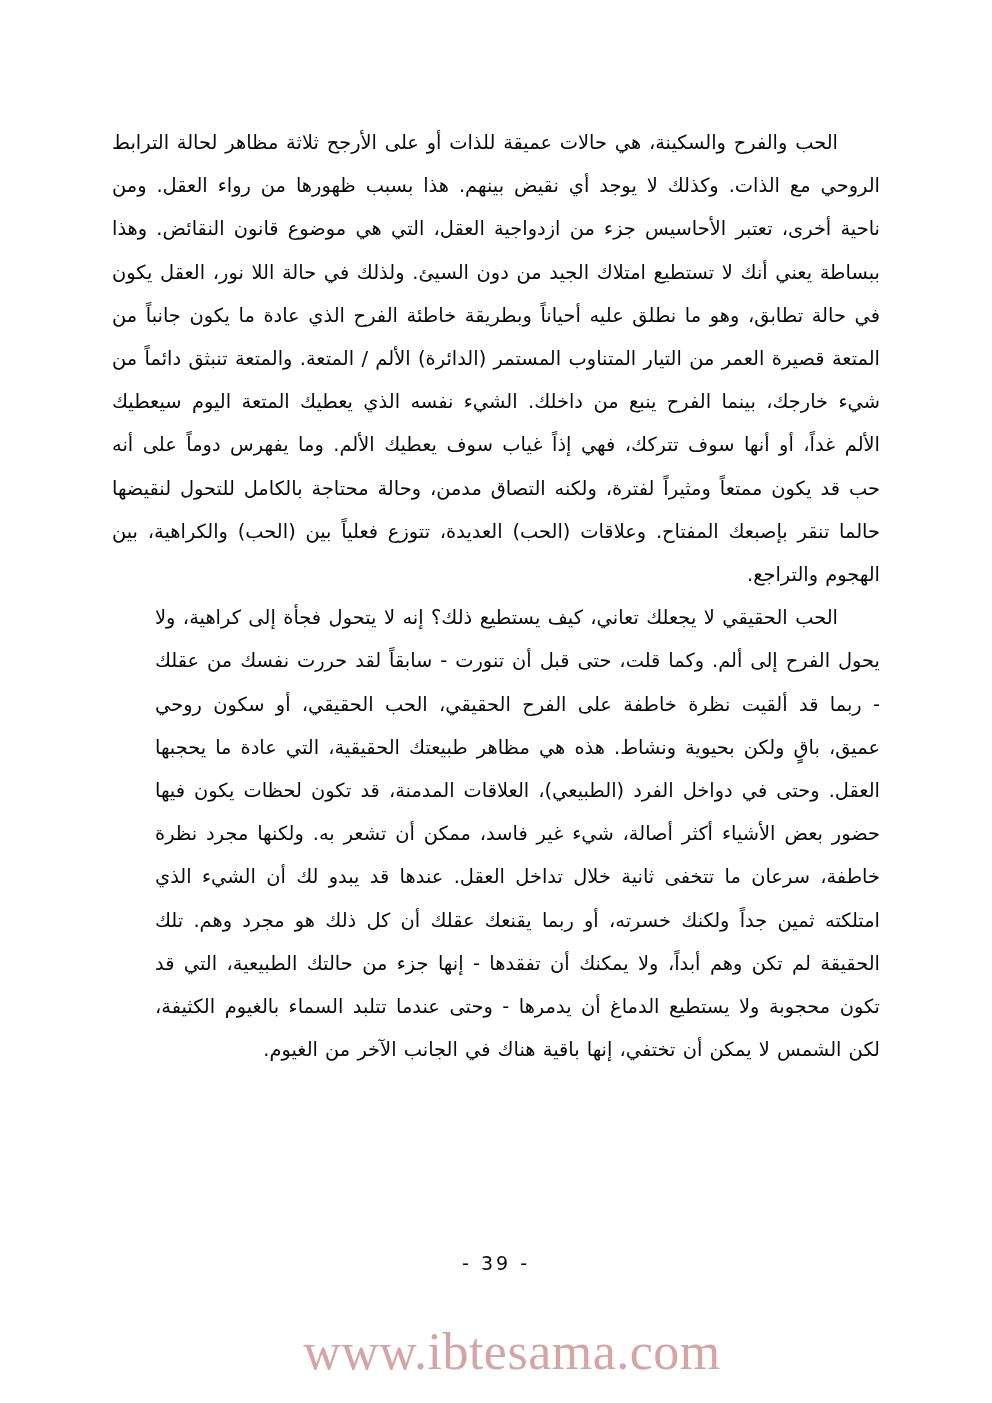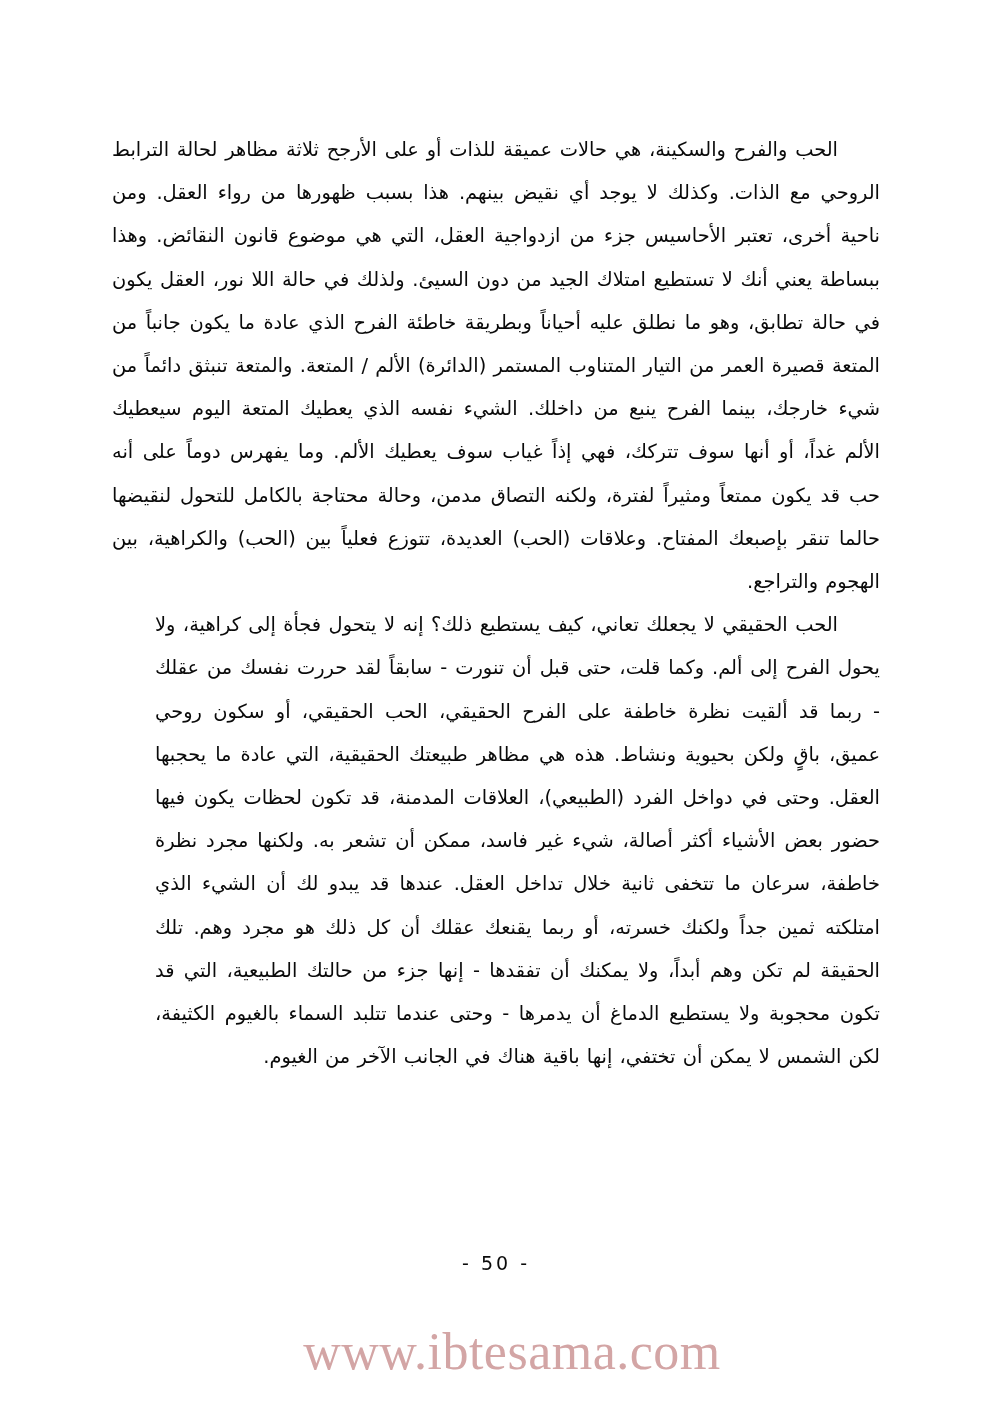--- a/index.html
+++ b/index.html
@@ -15,21 +15,21 @@
     height: 1403px;
     margin: 0 auto;
     background: #ffffff;
     overflow: hidden;
     font-family: "DejaVu Sans", sans-serif;
   }
 
   
   .body-block {
     position: absolute;
-    top: 128px;
+    top: 121px;
     right: 112px;
     left: 112px;
     width: 768px;
     direction: rtl;
     text-align: justify;
     text-align-last: right;
   }
 
   .para {
     margin: 0 0 0 0;
@@ -91,17 +91,17 @@
 </head>
 <body>
 
 <div id="page">
 
   <div class="body-block">
     <p class="para">الحب والفرح والسكينة، هي حالات عميقة للذات أو على الأرجح ثلاثة مظاهر لحالة الترابط الروحي مع الذات. وكذلك لا يوجد أي نقيض بينهم. هذا بسبب ظهورها من رواء العقل. ومن ناحية أخرى، تعتبر الأحاسيس جزء من ازدواجية العقل، التي هي موضوع قانون النقائض. وهذا ببساطة يعني أنك لا تستطيع امتلاك الجيد من دون السيئ. ولذلك في حالة اللا نور، العقل يكون في حالة تطابق، وهو ما نطلق عليه أحياناً وبطريقة خاطئة الفرح الذي عادة ما يكون جانباً من المتعة قصيرة العمر من التيار المتناوب المستمر (الدائرة) الألم / المتعة. والمتعة تنبثق دائماً من شيء خارجك، بينما الفرح ينبع من داخلك. الشيء نفسه الذي يعطيك المتعة اليوم سيعطيك الألم غداً، أو أنها سوف تتركك، فهي إذاً غياب سوف يعطيك الألم. وما يفهرس دوماً على أنه حب قد يكون ممتعاً ومثيراً لفترة، ولكنه التصاق مدمن، وحالة محتاجة بالكامل للتحول لنقيضها حالما تنقر بإصبعك المفتاح. وعلاقات (الحب) العديدة، تتوزع فعلياً بين (الحب) والكراهية، بين الهجوم والتراجع.</p>
     <p class="para">الحب الحقيقي لا يجعلك تعاني، كيف يستطيع ذلك؟ إنه لا يتحول فجأة إلى كراهية، ولا يحول الفرح إلى ألم. وكما قلت، حتى قبل أن تنورت - سابقاً لقد حررت نفسك من عقلك - ربما قد ألقيت نظرة خاطفة على الفرح الحقيقي، الحب الحقيقي، أو سكون روحي عميق، باقٍ ولكن بحيوية ونشاط. هذه هي مظاهر طبيعتك الحقيقية، التي عادة ما يحجبها العقل. وحتى في دواخل الفرد (الطبيعي)، العلاقات المدمنة، قد تكون لحظات يكون فيها حضور بعض الأشياء أكثر أصالة، شيء غير فاسد، ممكن أن تشعر به. ولكنها مجرد نظرة خاطفة، سرعان ما تتخفى ثانية خلال تداخل العقل. عندها قد يبدو لك أن الشيء الذي امتلكته ثمين جداً ولكنك خسرته، أو ربما يقنعك عقلك أن كل ذلك هو مجرد وهم. تلك الحقيقة لم تكن وهم أبداً، ولا يمكنك أن تفقدها - إنها جزء من حالتك الطبيعية، التي قد تكون محجوبة ولا يستطيع الدماغ أن يدمرها - وحتى عندما تتلبد السماء بالغيوم الكثيفة، لكن الشمس لا يمكن أن تختفي، إنها باقية هناك في الجانب الآخر من الغيوم.</p>
   </div>
 
-  <div class="page-number">- 50 -</div>
+  <div class="page-number">- 39 -</div>
 
   <div class="watermark">www.ibtesama.com</div>
 
 </div>
 
 </body></html>

